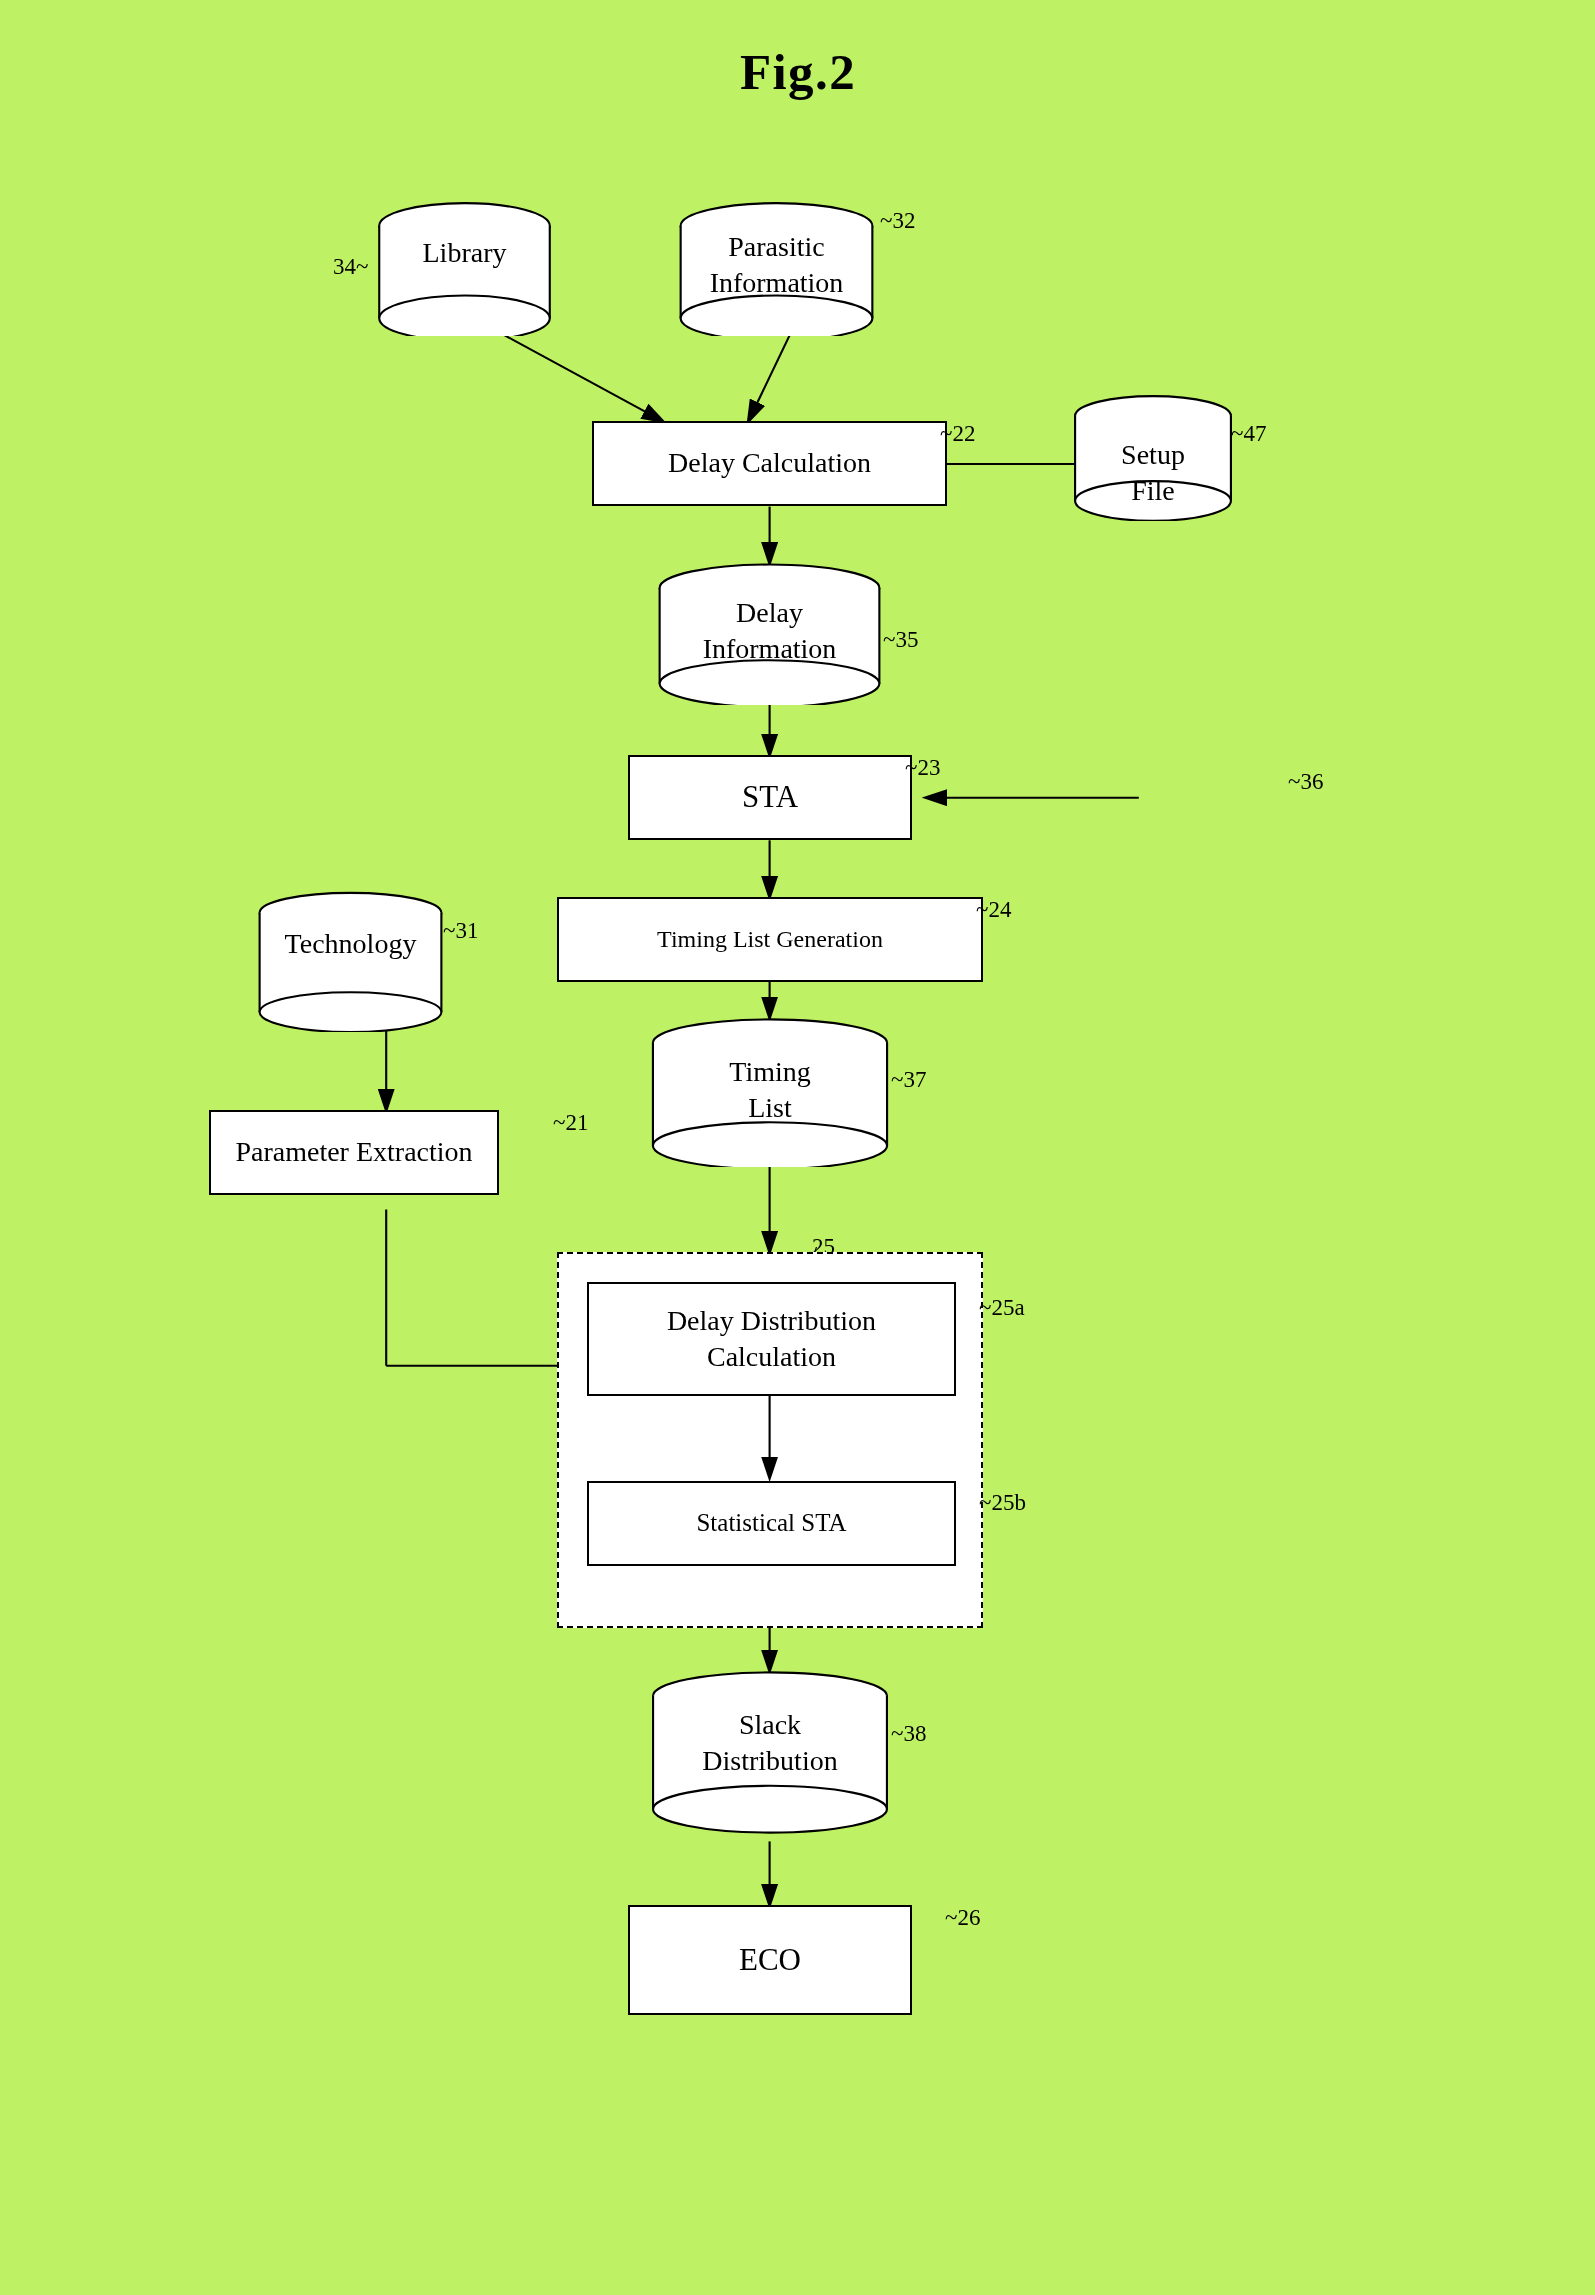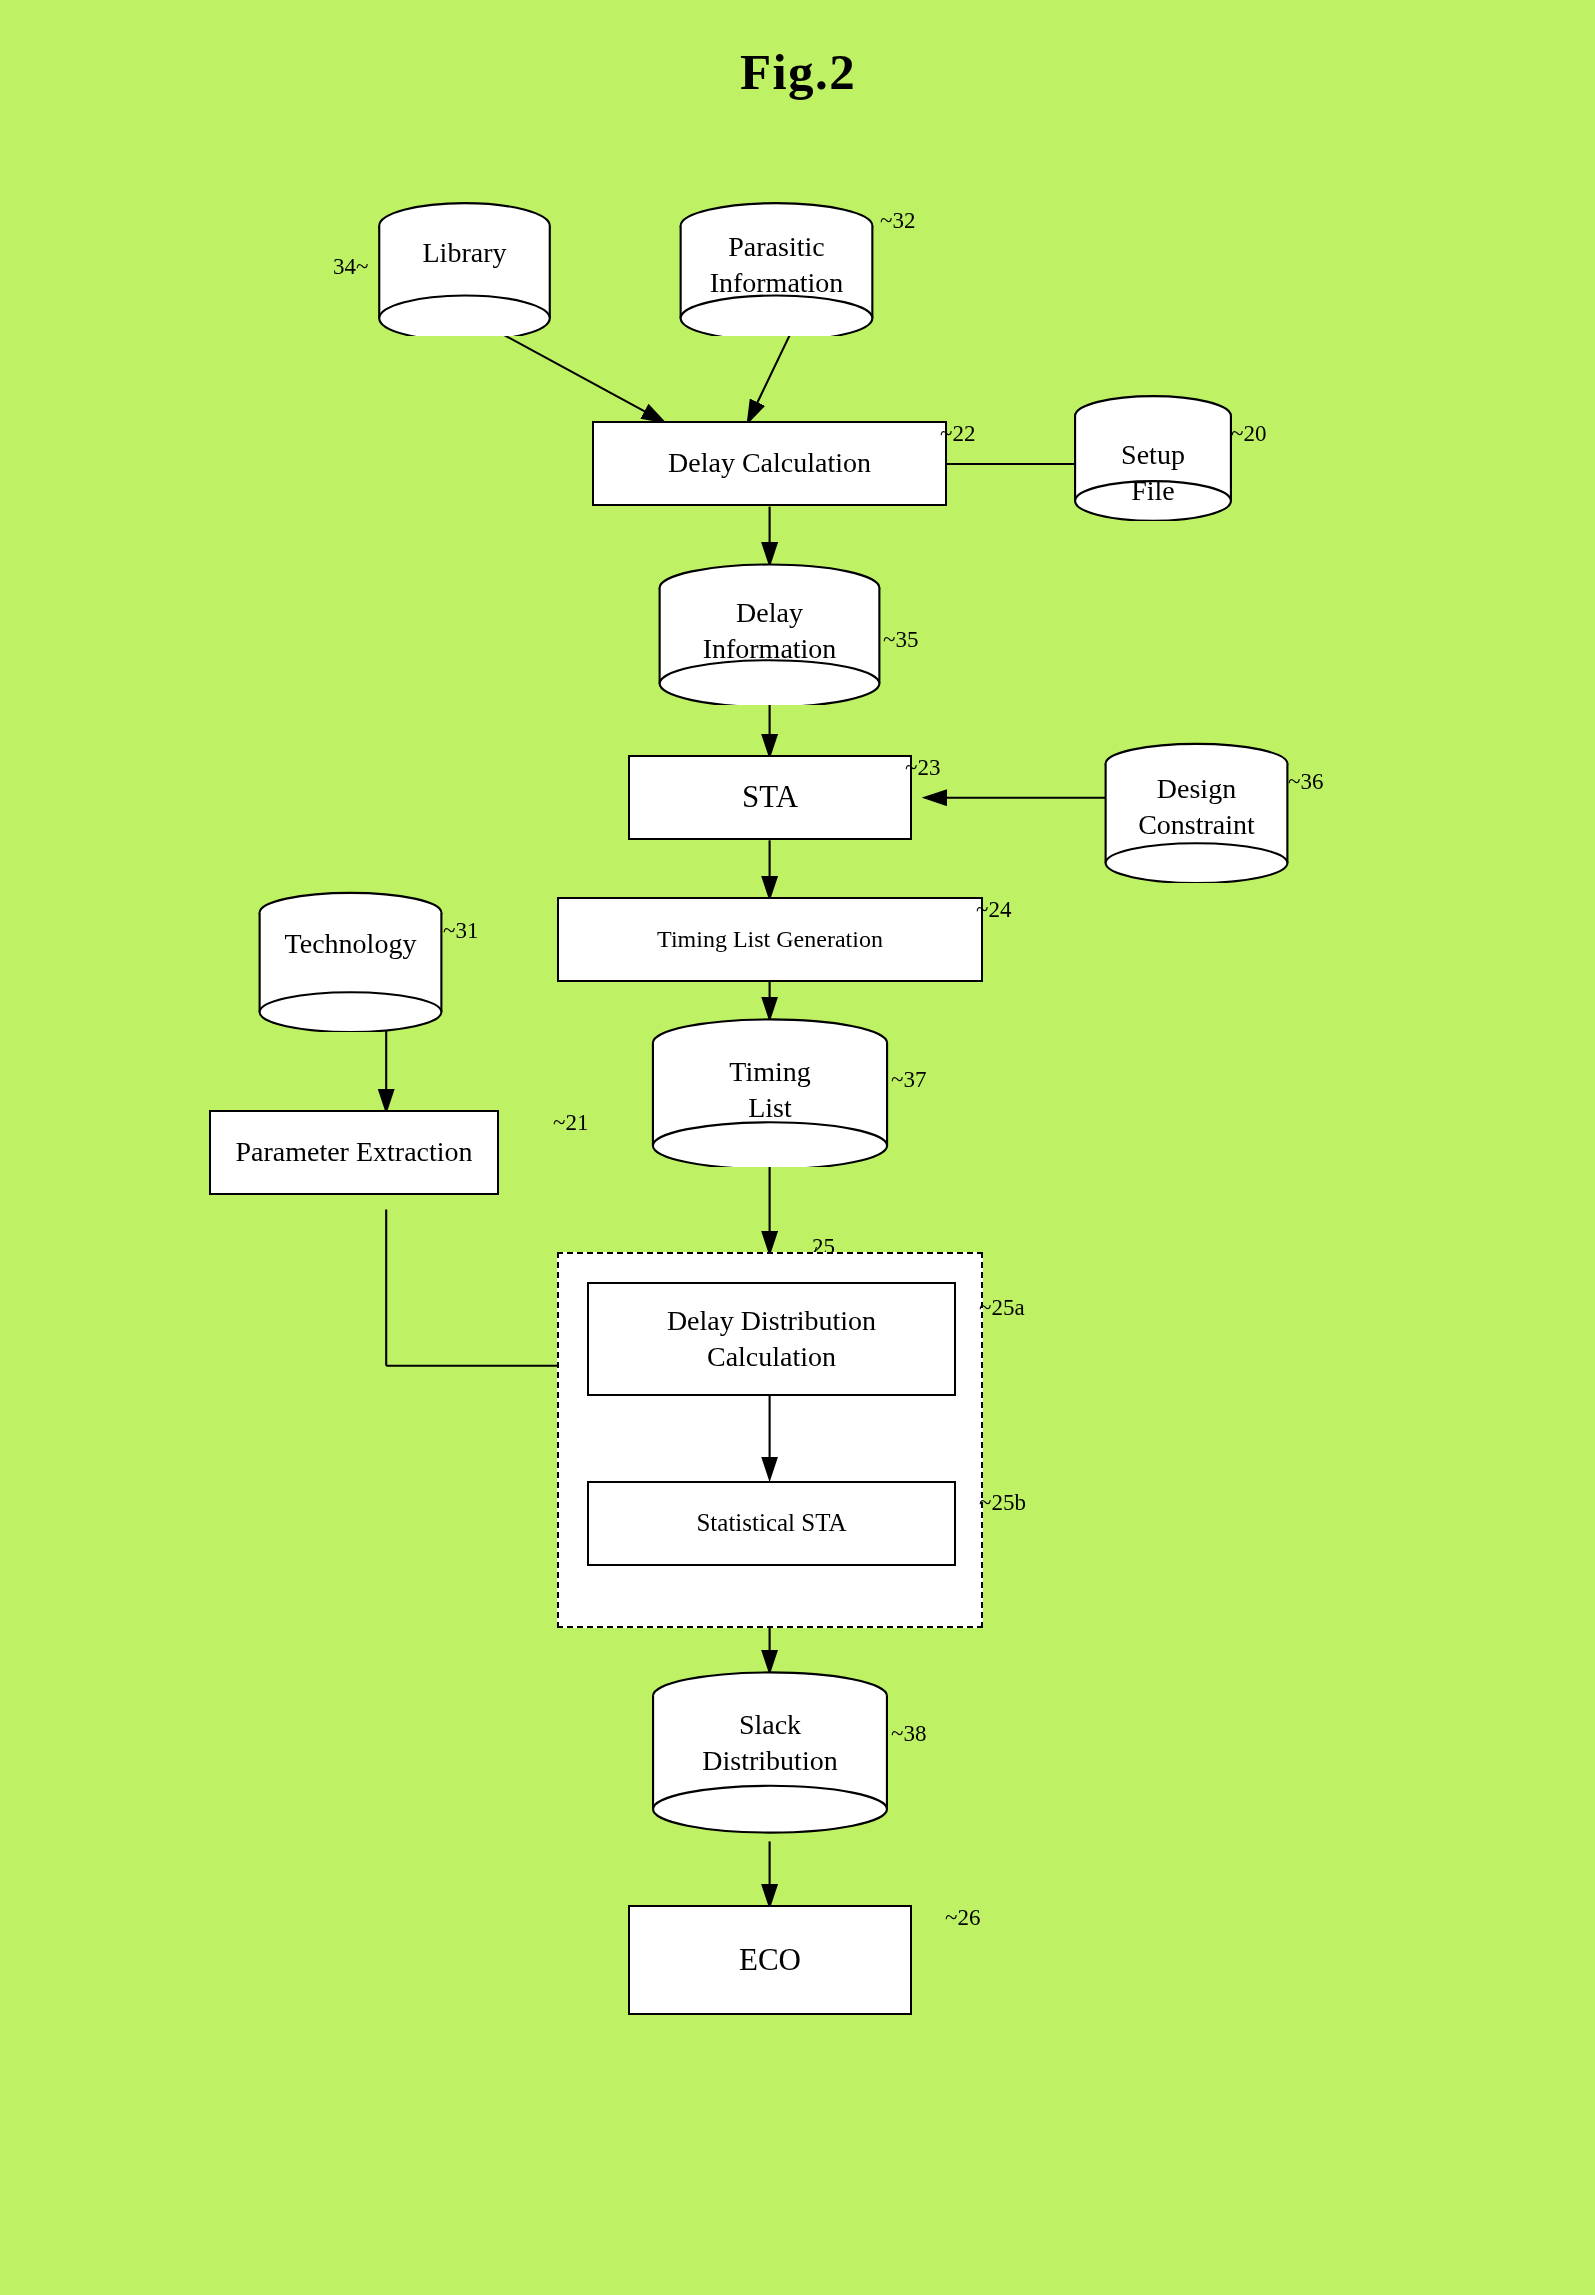--- a/index.html
+++ b/index.html
@@ -169,51 +169,41 @@
       <svg width="170" height="128" viewBox="0 0 240 180">
         <ellipse cx="120" cy="32" rx="110" ry="28" fill="#fff" stroke="#000" stroke-width="3"></ellipse>
         <rect x="10" y="32" width="220" height="120" fill="#fff" stroke="none"></rect>
         <line x1="10" y1="32" x2="10" y2="152" stroke="#000" stroke-width="3"></line>
         <line x1="230" y1="32" x2="230" y2="152" stroke="#000" stroke-width="3"></line>
         <ellipse cx="120" cy="152" rx="110" ry="28" fill="#fff" stroke="#000" stroke-width="3"></ellipse>
       </svg>
       <div style="position:absolute;top:28px;left:0;width:170px;text-align:center;font-size:28px;font-family:'Times New Roman',serif;line-height:1.3;margin-top:16px;">Setup<br>File</div>
     </div>
 
-    <div class="label" style="left:1072px;top:277px;">~20</div>
+    <div class="label" style="left:1072px;top:277px;">~47</div>
 
     <div style="position:absolute;left:490px;top:419px;width:241px;">
       <svg width="241" height="142" viewBox="0 0 340 200">
         <ellipse cx="170" cy="35" rx="155" ry="33" fill="#fff" stroke="#000" stroke-width="3"></ellipse>
         <rect x="15" y="35" width="310" height="135" fill="#fff" stroke="none"></rect>
         <line x1="15" y1="35" x2="15" y2="170" stroke="#000" stroke-width="3"></line>
         <line x1="325" y1="35" x2="325" y2="170" stroke="#000" stroke-width="3"></line>
         <ellipse cx="170" cy="170" rx="155" ry="33" fill="#fff" stroke="#000" stroke-width="3"></ellipse>
       </svg>
       <div style="position:absolute;top:32px;left:0;width:241px;text-align:center;font-size:28px;font-family:'Times New Roman',serif;line-height:1.3;">Delay<br>Information</div>
     </div>
 
     <div class="label" style="left:724px;top:483px;">~35</div>
 
     <div class="box" style="left:469px;top:611px;width:284px;height:85px;font-size:31px;">
       <span>STA</span>
     </div>
 
     <div class="label" style="left:746px;top:611px;">~23</div>
 
-    <div style="position:absolute;left:938px;top:597px;width:199px;">
-      <svg width="199" height="142" viewBox="0 0 280 200">
-        <ellipse cx="140" cy="32" rx="128" ry="28" fill="#fff" stroke="#000" stroke-width="3"></ellipse>
-        <rect x="12" y="32" width="256" height="140" fill="#fff" stroke="none"></rect>
-        <line x1="12" y1="32" x2="12" y2="172" stroke="#000" stroke-width="3"></line>
-        <line x1="268" y1="32" x2="268" y2="172" stroke="#000" stroke-width="3"></line>
-        <ellipse cx="140" cy="172" rx="128" ry="28" fill="#fff" stroke="#000" stroke-width="3"></ellipse>
-      </svg>
-      <div style="position:absolute;top:30px;left:0;width:199px;text-align:center;font-size:28px;font-family:'Times New Roman',serif;line-height:1.3;">Design<br>Constraint</div>
-    </div>
 
     <div class="label" style="left:1129px;top:625px;">~36</div>
 
     <div class="box" style="left:398px;top:753px;width:426px;height:85px;font-size:24px;">
       <span>Timing List Generation</span>
     </div>
 
     <div class="label" style="left:817px;top:753px;">~24</div>
 
     <div style="position:absolute;left:92px;top:746px;width:199px;">

